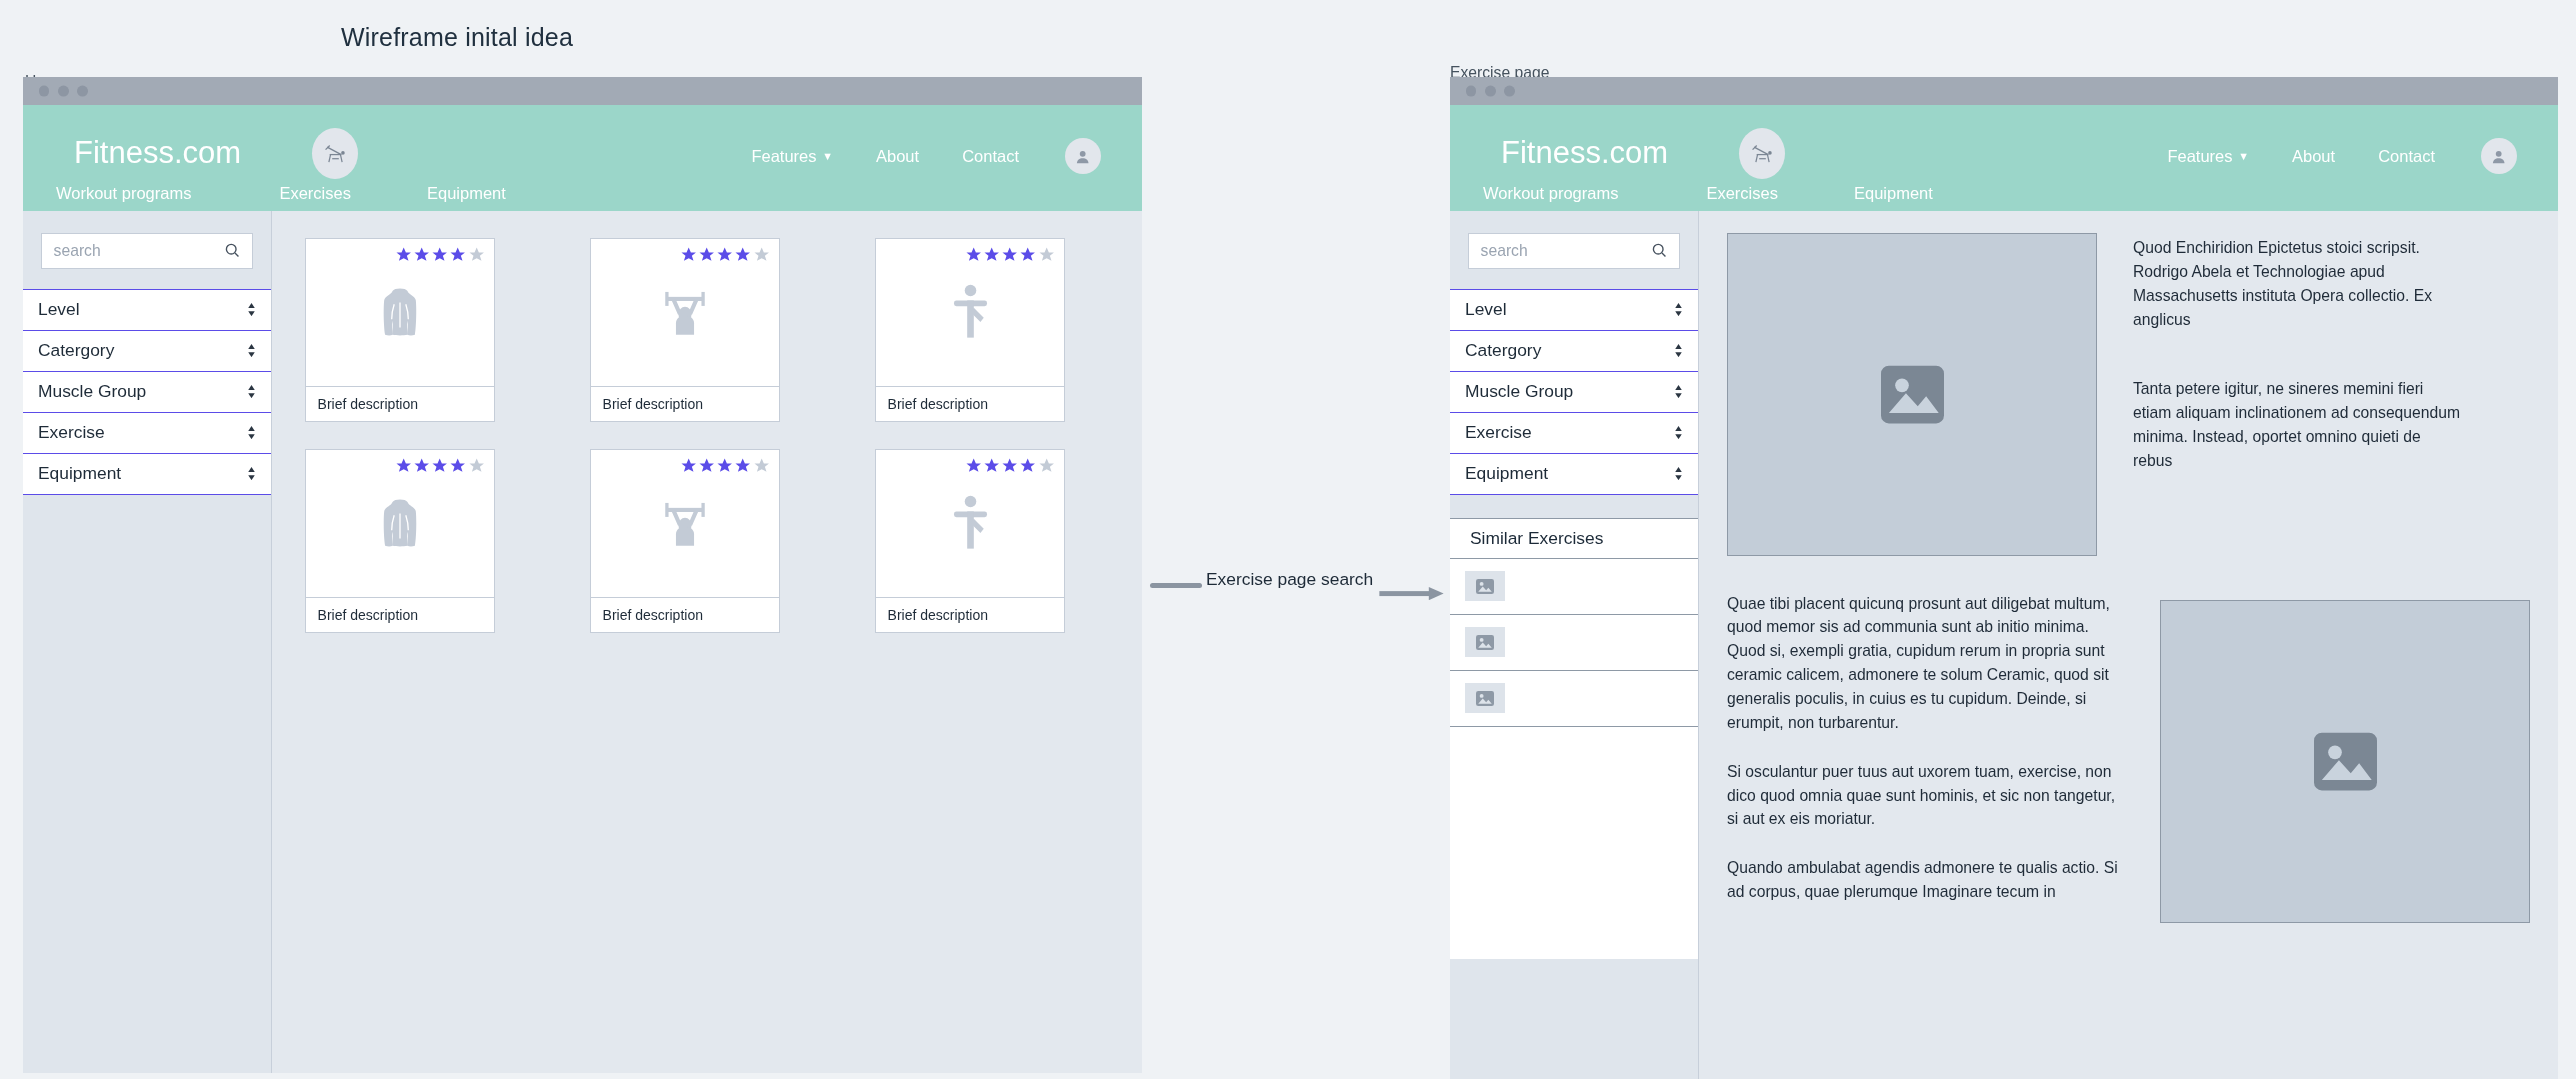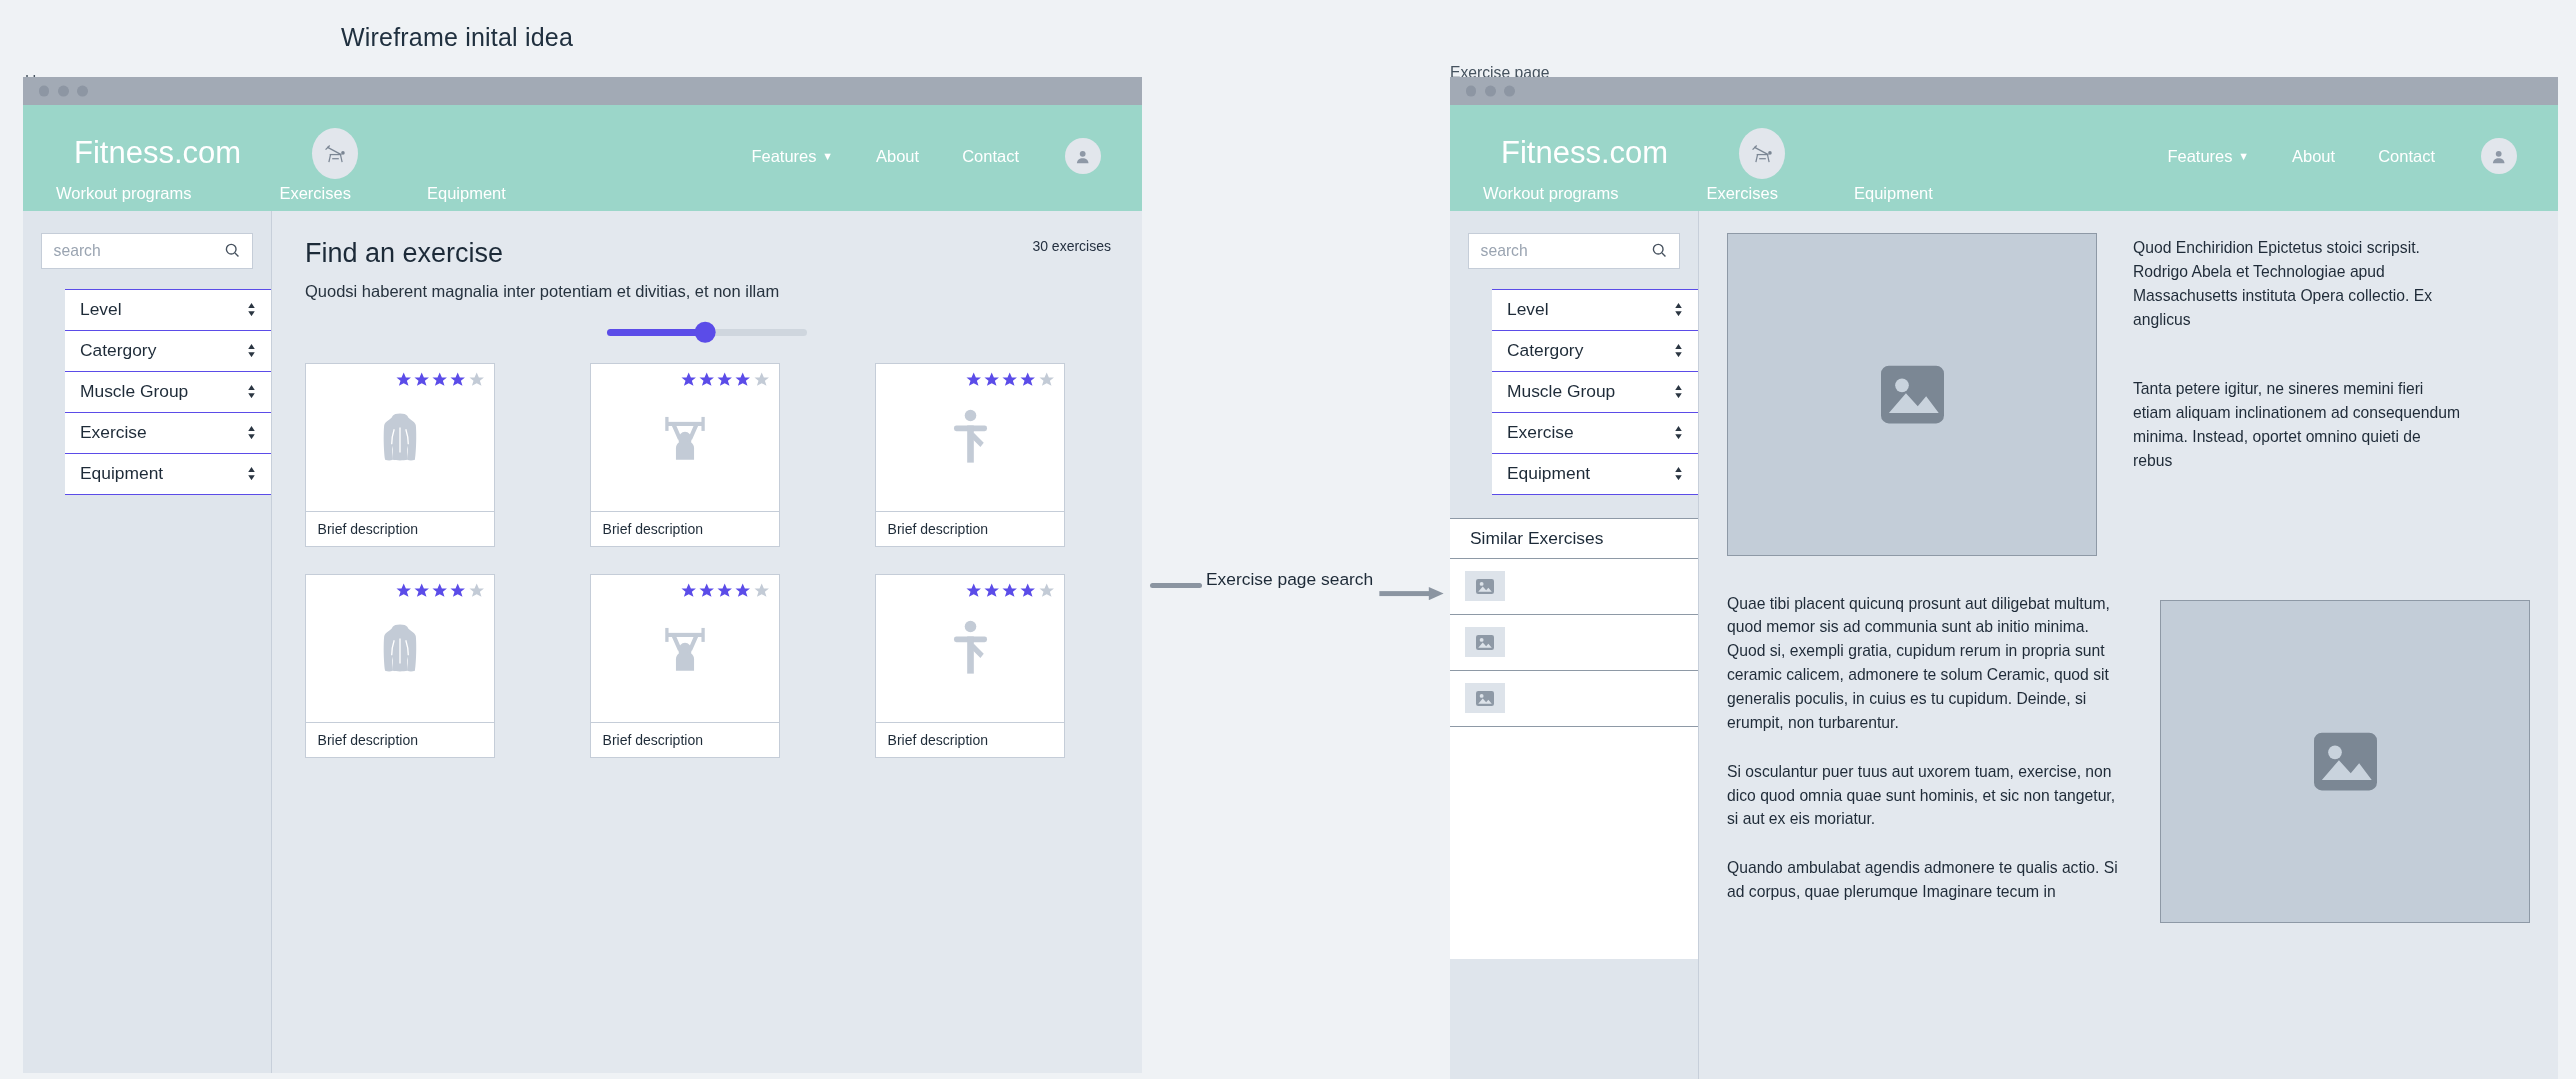--- a/index.html
+++ b/index.html
@@ -64,21 +64,21 @@
   .sidebar {
     width: 248px; background: #dfe5ec; flex: 0 0 248px; padding-top: 21.5px;
   }
   .search-wrap { padding: 0 18px 20px 18px; }
   .search-box {
     background: #ffffff; border: 0.8px solid #c5cdd8; height: 36px;
     display: flex; align-items: center; padding: 0 11.6px; gap: 6.6px;
   }
   .search-box .ph { flex: 1; color: #9aa4b1; font-size: 15.7px; }
 
-  .filters { border-top: 1.7px solid #5b4ce8; margin-left: 42px; }
+  .filters { border-top: 1.7px solid #5b4ce8; }
   .filter-row {
     background: #ffffff; border-bottom: 1.7px solid #5b4ce8;
     height: 41px; display: flex; align-items: center;
     padding: 0 15px; justify-content: space-between;
   }
   .filter-row .lbl { font-size: 17.4px; color: #1e2b38; }
   .stepper { display: flex; flex-direction: column; gap: 2.5px; color: #2b3642; }
 
   .content { flex: 1; background: #e3e8ee; border-left: 0.8px solid #c7cfda; position: relative; }
 
@@ -263,31 +263,20 @@
               <svg width="9" height="13.2" viewBox="0 0 11 16" fill="#2b3642">
                   <path d="M5.5 0l4 6h-8z"></path>
                   <path d="M5.5 16l4-6h-8z"></path>
                 </svg>
             </span>
           </div>
         </div>
       </div>
 
       <div class="content">
-        <div class="content-head">
-          <div class="h1">Find an exercise</div>
-          <div class="sub">Quodsi haberent magnalia inter potentiam et divitias, et non illam</div>
-          <div class="count">30 exercises</div>
-          <div class="slider-wrap">
-            <div class="slider">
-              <div class="slider-fill" id="sfill" style="width: 49%;"></div>
-              <div class="slider-knob" id="sknob" style="left: 49%;"></div>
-            </div>
-          </div>
-        </div>
 
         <div class="card-grid">
 
           <div class="card">
             <div class="card-media">
               <div class="card-stars">
                 <svg class="star" viewBox="0 0 24 24" fill="#5b4ce8">
                     <path d="M12 2l3 7h7l-5.6 4.4 2.2 7L12 16.8 5.4 20.4l2.2-7L2 9h7z"></path>
                   </svg>
                 <svg class="star" viewBox="0 0 24 24" fill="#5b4ce8">

